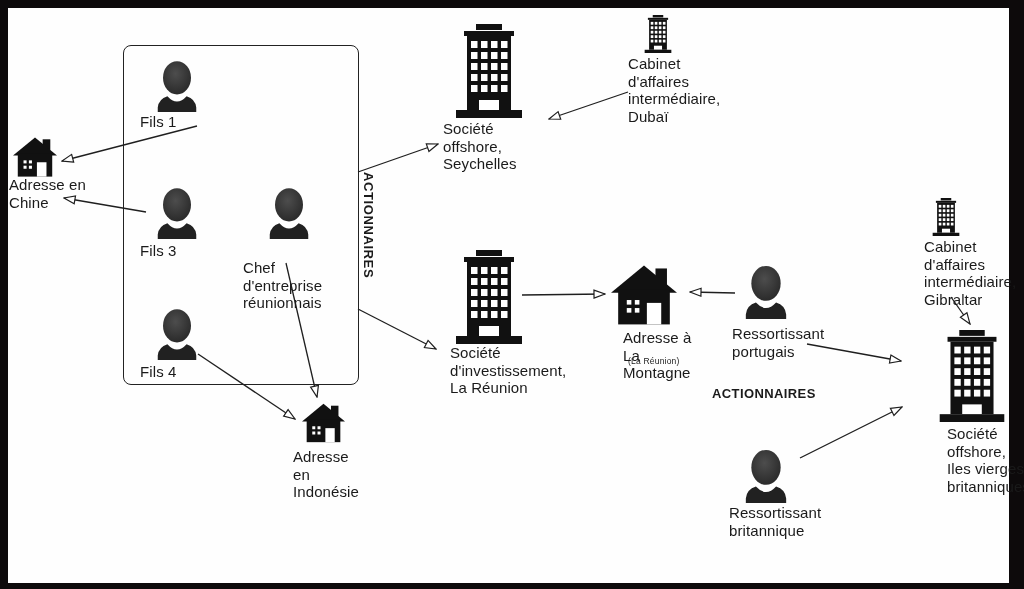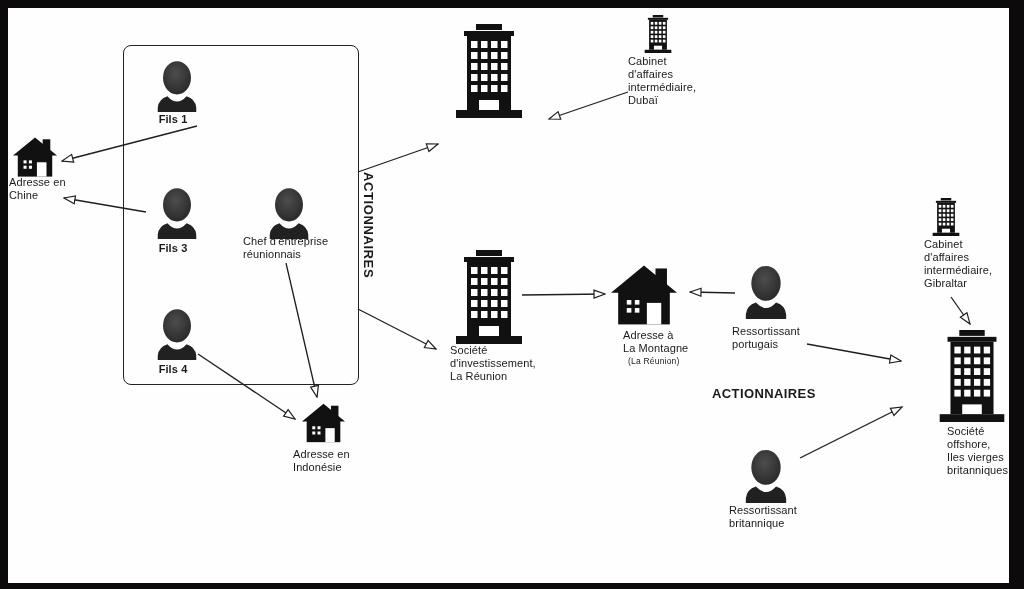--- a/index.html
+++ b/index.html
@@ -5,24 +5,24 @@
   html,body{margin:0;padding:0;background:#222;}
   #stage{
     position:relative; width:1024px; height:589px;
     background:#0d0a0b; overflow:hidden;
     font-family:"Liberation Sans", sans-serif; color:#1a1a1a;
   }
   #canvas{position:absolute; left:8px; top:8px; width:1001px; height:575px; background:#fefefe;}
   .lyr{position:absolute; left:0; top:0; width:1024px; height:589px; pointer-events:none;}
   .node-icon{position:absolute;}
   .node-label{
-    position:absolute; font-size:11px; line-height:1.17;
+    position:absolute; font-size:15px; line-height:1.17;
     white-space:pre-line; color:#1a1a1a; letter-spacing:0.1px;
   }
-  .center{text-align:center;font-weight:bold;}
+  .center{text-align:left;}
   .sublabel{position:absolute; font-size:8.5px; color:#1a1a1a; letter-spacing:0.2px;padding-left:16px;}
   .family-box{
     position:absolute; left:123px; top:45px; width:234px; height:338px;
     border:1.6px solid #222; border-radius:8px; background:transparent;
   }
   .act-vert{
     position:absolute; left:361px; top:172px;
     writing-mode:vertical-rl; font-size:13px; font-weight:bold; letter-spacing:0.6px;
   }
   .act-horz{
@@ -129,31 +129,33 @@
   <div class="node-label center" style="left:140px;top:113px;width:66px">Fils 1</div>
 
   <svg class="node-icon" style="left:156px;top:186px" width="42" height="55">
       <use href="#sym-person"></use>
     </svg>
   <div class="node-label center" style="left:140px;top:242px;width:66px">Fils 3</div>
 
   <svg class="node-icon" style="left:268px;top:186px" width="42" height="55">
       <use href="#sym-person"></use>
     </svg>
-  <div class="node-label" style="left:243px;top:235px;width:100px">Chef d'entreprise
+  <div class="node-label" style="left:243px;top:259px;width:100px">Chef d'entreprise
 réunionnais</div>
 
   <svg class="node-icon" style="left:156px;top:307px" width="42" height="55">
       <use href="#sym-person"></use>
     </svg>
   <div class="node-label center" style="left:140px;top:363px;width:66px">Fils 4</div>
 
   <svg class="node-icon" style="left:456px;top:24px" width="66" height="94">
       <use href="#sym-bldg"></use>
     </svg>
+  <div class="node-label" style="left:443px;top:120px;width:110px">Société offshore,
+Seychelles</div>
 
   <svg class="node-icon" style="left:641px;top:15px" width="34" height="38">
       <use href="#sym-bldg"></use>
     </svg>
   <div class="node-label" style="left:628px;top:55px;width:90px">Cabinet
 d'affaires
 intermédiaire,
 Dubaï</div>
 
   <svg class="node-icon" style="left:456px;top:250px" width="66" height="94">

